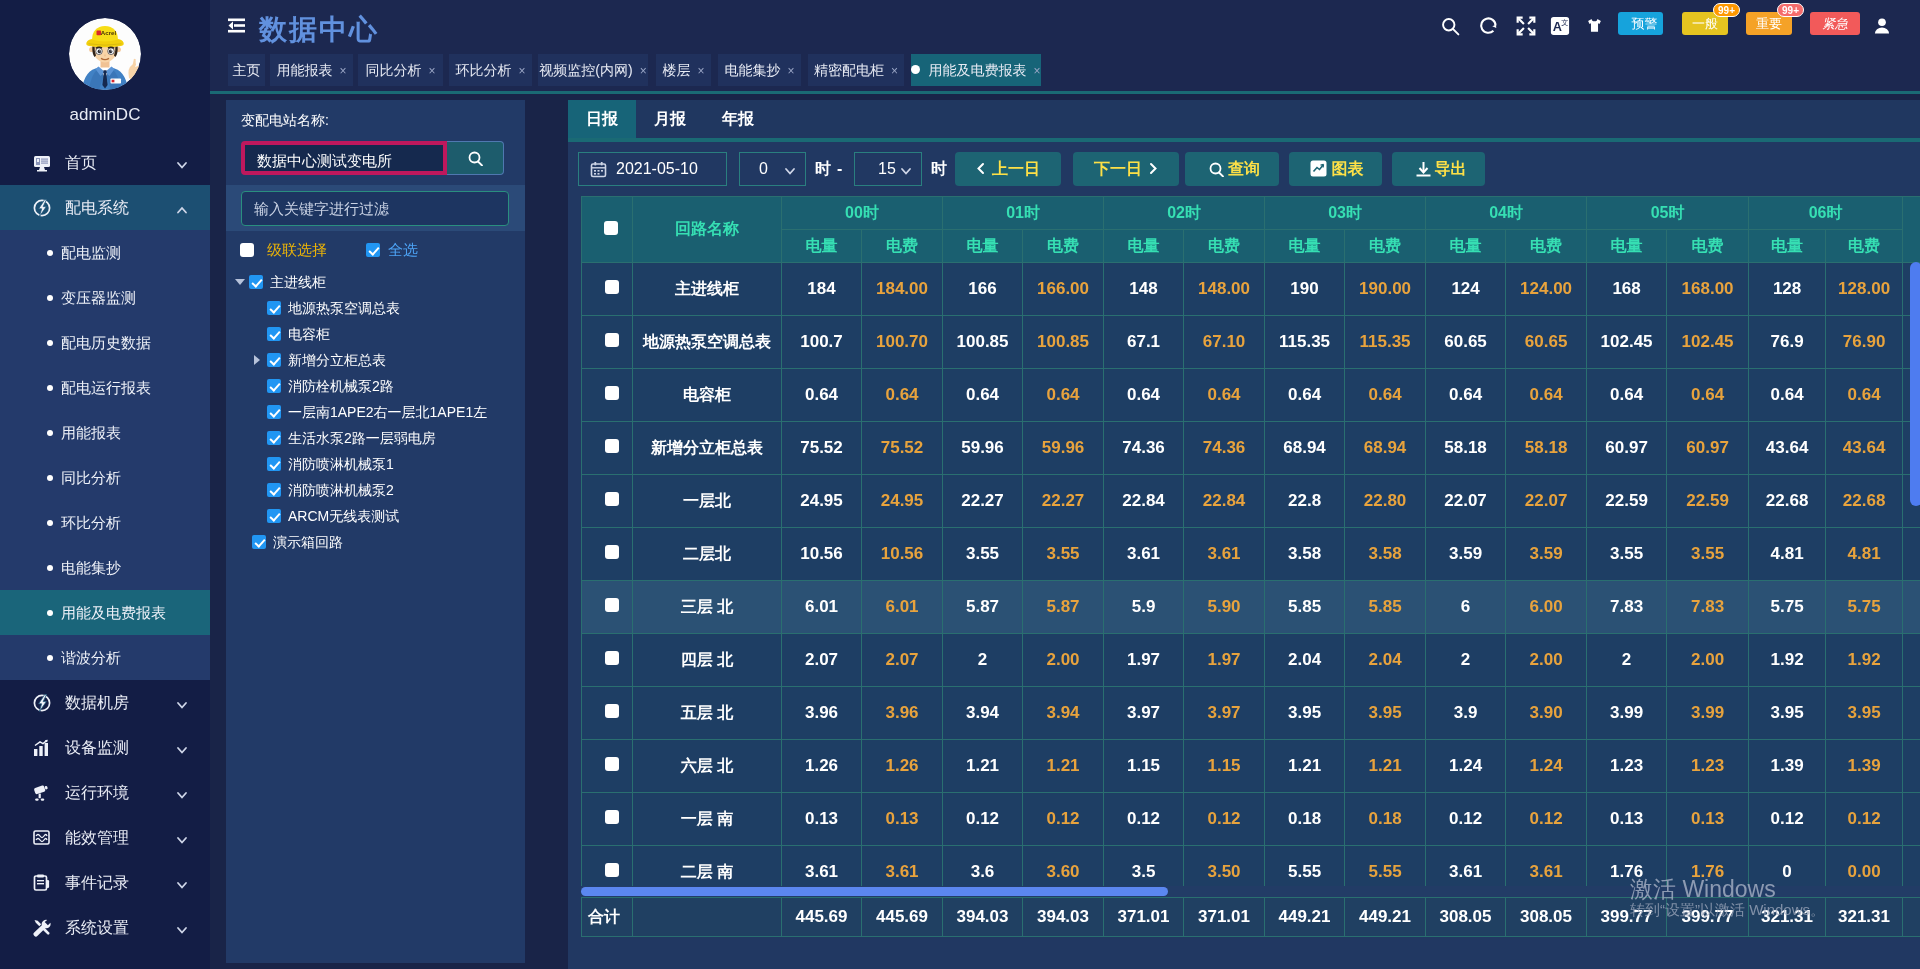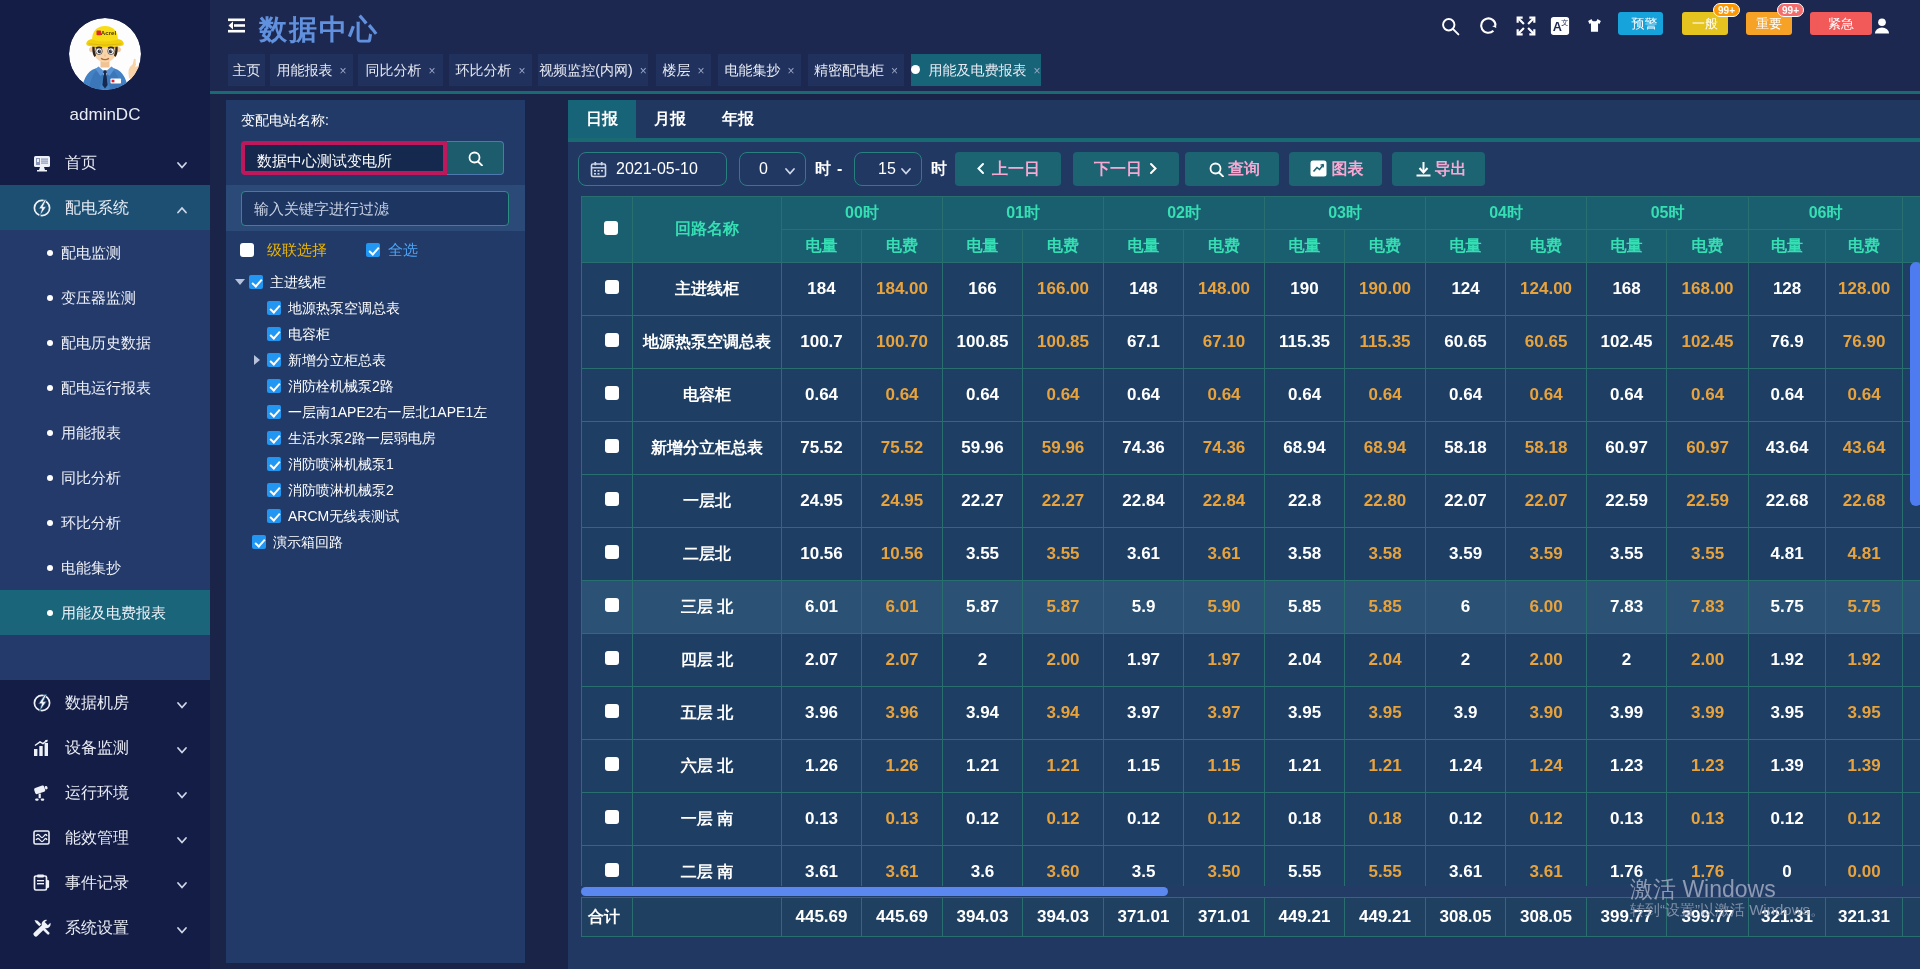--- a/index.html
+++ b/index.html
@@ -52,22 +52,22 @@
   border-top:6px solid #b6c2da;display:inline-block;}
 .tri-r{width:0;height:0;border-top:5px solid transparent;border-bottom:5px solid transparent;
   border-left:6px solid #b6c2da;display:inline-block;}
 
 #mpanel{position:absolute;left:568px;top:100px;width:1365px;height:947px;background:#213862;}
 #rtabs{position:absolute;left:0;top:0;width:1365px;height:38px;background:#203760;}
 .rtab{position:absolute;top:0;height:38px;line-height:38px;text-align:center;color:#fff;
   font-size:16px;font-weight:bold;width:68px;}
 .rtab.cur{background:#176478;}
 #tealstrip{position:absolute;left:0;top:38px;width:1365px;height:4px;background:#1a6a74;}
-.ctl{position:absolute;top:52px;height:34px;border:1px solid #2a7f7f;border-radius:8px;background:transparent;}
-.tbtn{position:absolute;top:52px;height:34px;border-radius:4px;background:#1d6473;color:#f9a8d4;
+.ctl{position:absolute;top:52px;height:34px;border:1px solid #2a7f7f;border-radius:0;background:transparent;}
+.tbtn{position:absolute;top:52px;height:34px;border-radius:4px;background:#1d6473;color:#fde047;
   font-size:16px;text-align:center;line-height:34px;font-weight:bold;}
 .lbl{position:absolute;top:52px;height:34px;line-height:34px;color:#fff;font-size:16px;font-weight:bold;}
 
 #tbl{position:absolute;left:13px;top:96px;width:1342px;border-collapse:collapse;table-layout:fixed;}
 #tbl td,#tbl th{border:1px solid #2a6f70;overflow:hidden;white-space:nowrap;}
 #tbl th{background:#1a5f70;color:#36dfb3;font-size:16px;font-weight:bold;}
 #tbl td{color:#fff;font-size:17px;font-weight:bold;text-align:center;background:#1e3e64;}
 #tbl td.fee{color:#e8a33d;}
 #tbl tr.hl td{background:#2b5174;}
 #tbl td.name{font-size:16px;}
@@ -105,21 +105,21 @@
         <rect x="1" y="1" width="20" height="20" rx="3" fill="#fff"></rect>
         <text x="8" y="17" font-size="14" font-weight="bold" fill="#1c2850" font-family="Liberation Sans" text-anchor="middle">A</text>
         <text x="16.5" y="10" font-size="8" fill="#1c2850" text-anchor="middle">文</text>
       </svg></div>
 <div class="hic" style="left:1376px;top:16px;"><svg width="17" height="20" viewBox="0 0 24 24" style="">
         <path d="M8 2 L3 5 L5 9 L7 8 L7 20 H17 V8 L19 9 L21 5 L16 2 A4 3.4 0 0 1 8 2 Z" fill="#fff"></path>
       </svg></div>
 <div class="hbtn" style="left:1408px;width:45px;background:#16a3dc;padding-left:8px;">预警</div>
 <div class="hbtn" style="left:1472px;width:46px;background:#e5c420;">一般<div class="badge" style="right:-12px;background:#ff9800;">99+</div></div>
 <div class="hbtn" style="left:1536px;width:46px;background:#f5a227;">重要<div class="badge" style="right:-12px;background:#f56c6c;">99+</div></div>
-<div class="hbtn" style="left:1600px;width:62px;background:#f25a5a;">紧急</div>
+<div class="hbtn" style="left:1600px;width:50px;background:#f25a5a;font-style:italic;">紧急</div>
 <div class="hic" style="left:1662px;top:16px;"><svg width="20" height="20" viewBox="0 0 24 24" style="">
         <circle cx="12" cy="7.5" r="4.6" fill="#fff"></circle>
         <path d="M3.5 21 a8.5 7.2 0 0 1 17 0 Z" fill="#fff"></path>
       </svg></div>
 <div class="tab" style="left:18px;width:37px;">主页</div>
 <div class="tab" style="left:60px;width:83px;">用能报表<span class="x">×</span></div>
 <div class="tab" style="left:148px;width:85px;">同比分析<span class="x">×</span></div>
 <div class="tab" style="left:239px;width:83px;">环比分析<span class="x">×</span></div>
 <div class="tab" style="left:328px;width:110px;">视频监控(内网)<span class="x">×</span></div>
 <div class="tab" style="left:446px;width:55px;">楼层<span class="x">×</span></div>
@@ -229,20 +229,24 @@
       <span class="txt">环比分析</span>
     </div>
 <div class="sitem" style="top:545px;">
       <span class="dot"></span>
       <span class="txt">电能集抄</span>
     </div>
 <div class="sitem active" style="top:590px;">
       <span class="dot"></span>
       <span class="txt">用能及电费报表</span>
     </div>
+<div class="sitem" style="top:635px;">
+      <span class="dot"></span>
+      <span class="txt">谐波分析</span>
+    </div>
 <div class="mitem" style="top:680px;">
       <span class="ic"><svg width="18" height="18" viewBox="0 0 18 18" style="">
           <circle cx="9" cy="9" r="7.6" fill="none" stroke="#eef1f8" stroke-width="1.7"></circle>
           <path d="M11.8 0.4 L5.6 9.8 H8.6 L6.4 17.6 L13.4 7.6 H10.2 L13.6 0.4 Z" fill="#eef1f8" stroke="#1f567a" stroke-width="0.8"></path>
         </svg></span>
       <span class="txt">数据机房</span>
       <span class="chev"><svg width="12" height="12" viewBox="0 0 12 12" style="">
           <path d="M2 4 L6 8.5 L10 4" stroke="#cfd6e8" stroke-width="1.8" fill="none" stroke-linecap="round"></path>
         </svg></span>
     </div>

